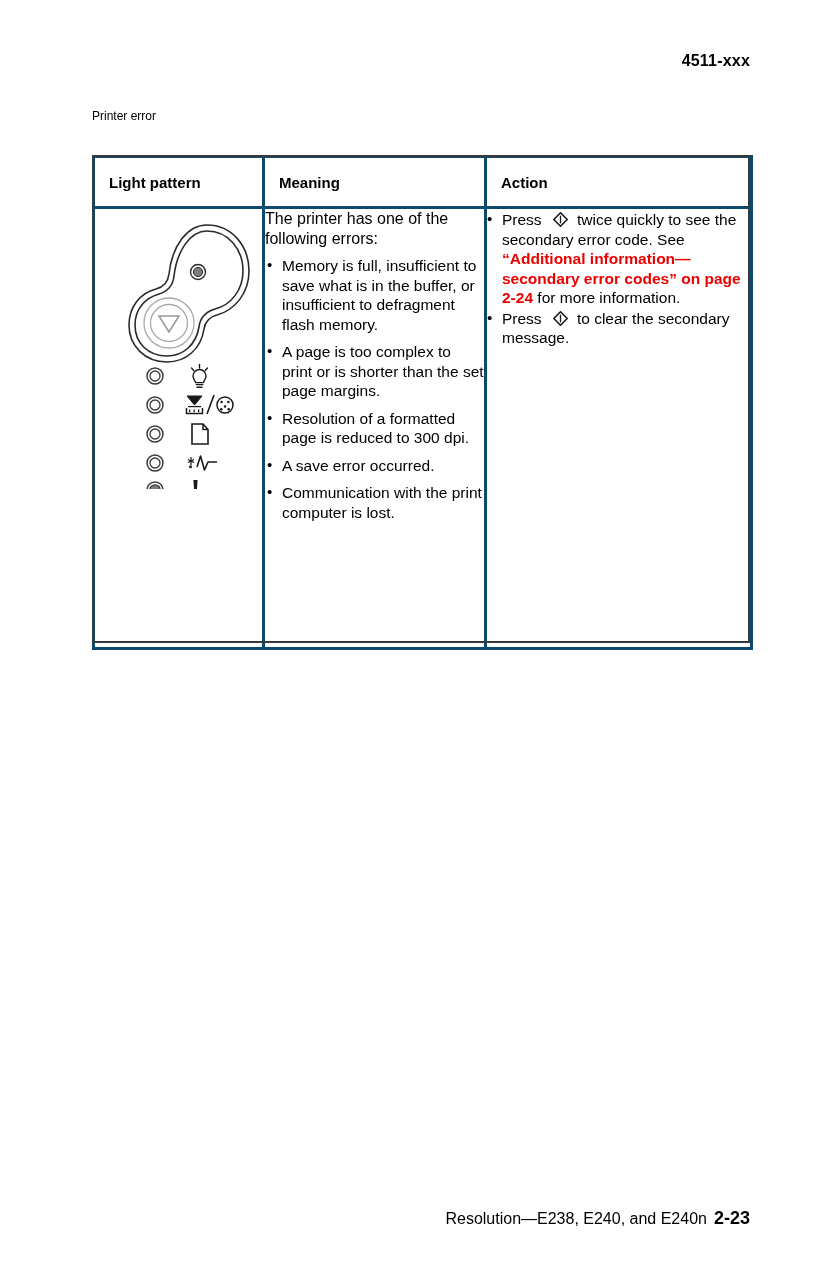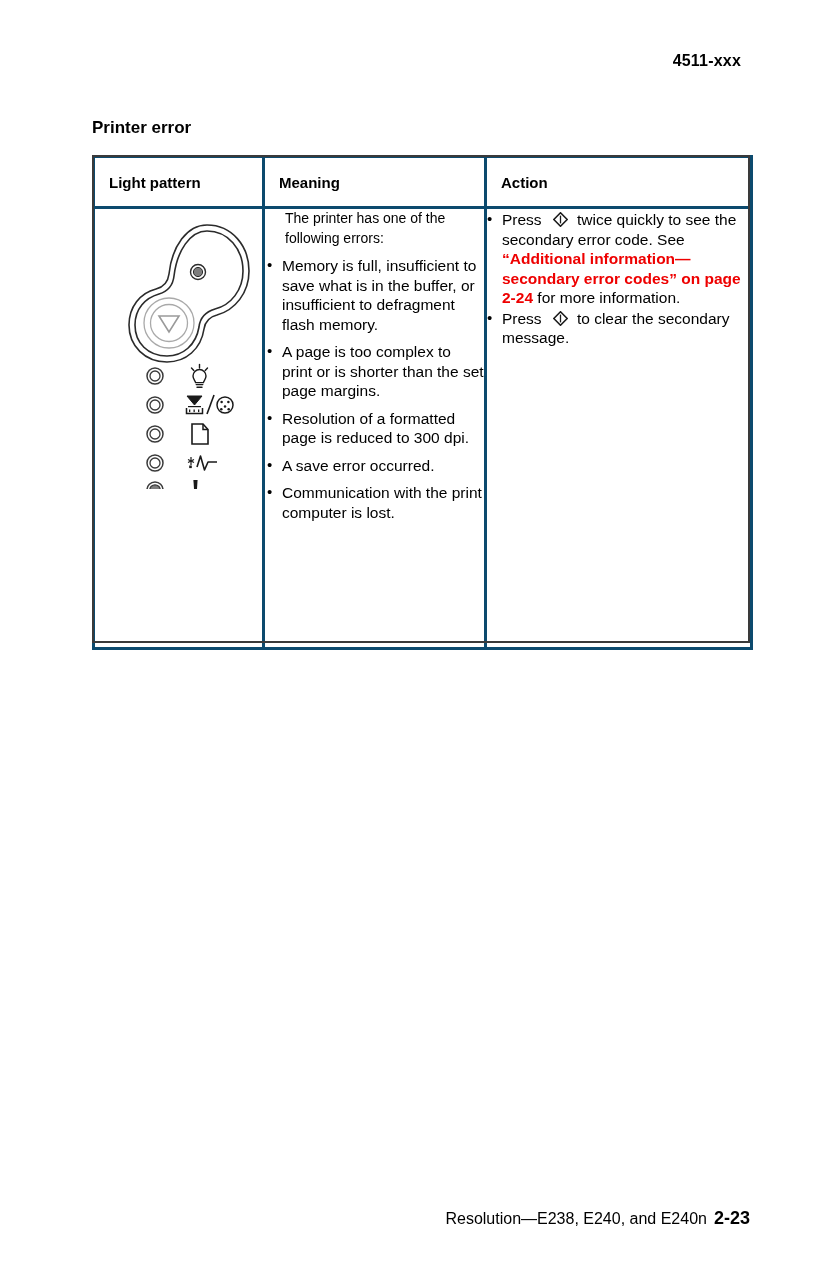--- a/index.html
+++ b/index.html
@@ -13,33 +13,33 @@
     position: relative;
     font-family: "Liberation Sans", sans-serif;
     color: #000000;
     overflow: hidden;
   }
 
   
   .page-header {
     position: absolute;
     top: 52px;
-    right: 84px;
+    right: 75px;
     font-size: 16px;
     font-weight: bold;
     letter-spacing: 0.2px;
   }
 
   
   .section-title {
     position: absolute;
-    top: 107px;
+    top: 101px;
     left: 92px;
-    font-size: 17px;
-    font-weight: bold;
+    font-size: 12px;
+    font-weight: normal;
   }
 
   
   .err-table {
     position: absolute;
     top: 155px;
     left: 92px;
     width: 658px;
     border-collapse: collapse;
     table-layout: fixed;
@@ -73,23 +73,22 @@
     left: 92px;
     width: 658px;
     height: 488px;
     border: 2px solid #3a3a3a;
     box-sizing: border-box;
     pointer-events: none;
   }
 
   
   .body-text {
-    font-size: 14px;
+    font-size: 16px;
     line-height: 19.5px;
-    margin-left: 20px;
   }
   ul.bullets {
     list-style: none;
     margin: 1px 0 0 0;
     padding: 0;
   }
   ul.bullets > li {
     position: relative;
     padding-left: 17px;
     margin-top: 8px;

